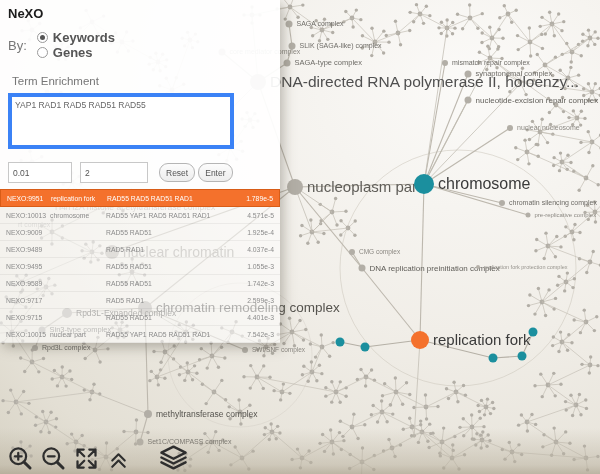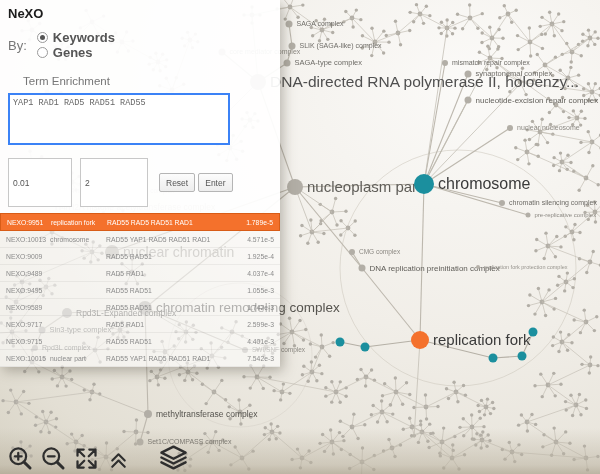--- a/index.html
+++ b/index.html
@@ -19,29 +19,29 @@
   .search-input{width:138px;height:17px;border:1px solid #c8c8c8;font-size:9px;color:#444;
     padding:0 4px;outline:none;background:#fff;}
   .search-input::placeholder{color:#9c9c9c;}
   .icon-btn{margin-left:8px;display:inline-flex;align-items:center;cursor:pointer;}
   .by-row{display:flex;align-items:center;margin-top:9px;font-size:13px;color:#555;}
   .by-label{margin-right:10px;color:#777;}
   .radio-opt{display:flex;align-items:center;margin-right:26px;cursor:pointer;font-weight:bold;}
   .radio-dot{width:9px;height:9px;border:1px solid #9a9a9a;border-radius:50%;margin-right:5px;
     display:inline-flex;align-items:center;justify-content:center;background:#fff;}
   .radio-dot.sel::after{content:"";width:5px;height:5px;border-radius:50%;background:#555;display:block;}
-  .section-heading{font-size:11.5px;color:#767676;margin:15px 0 6px 15px;}
-  .gene-textarea{width:212px;height:42px;border:2px solid #3b82f6;font-family:Liberation Mono, monospace;
+  .section-heading{font-size:11.5px;color:#767676;margin:15px 0 6px 4px;}
+  .gene-textarea{width:212px;height:42px;border:4px solid #3b82f6;font-family:Liberation Sans, sans-serif;
     font-size:8.5px;color:#666;padding:3px;resize:none;outline:none;background:#fff;}
   .param-row{display:flex;align-items:center;margin-top:9px;}
-  .param-input{height:15px;border:1px solid #c8c8c8;font-size:8.5px;color:#555;padding:16px 4px;outline:none;background:#fff;}
+  .param-input{height:15px;border:1px solid #c8c8c8;font-size:8.5px;color:#555;padding:2px 4px;outline:none;background:#fff;}
   .param-input.p1{width:54px;margin-right:8px;}
   .param-input.p2{width:58px;margin-right:8px;}
   .btn{height:19px;font-size:8.5px;color:#555;background:linear-gradient(#fcfcfc,#ededed);
-    border:1px solid #b5b5b5;border-radius:2px;padding:0 6px;margin-left:3px;cursor:pointer;
+    border:1px solid #b5b5b5;border-radius:9px;padding:0 6px;margin-left:3px;cursor:pointer;
     font-family:"Liberation Sans",sans-serif;}
   .result-row{display:flex;align-items:center;height:16px;font-size:6.8px;color:#8b8b8b;
     border-bottom:1px solid rgba(0,0,0,0.05);cursor:pointer;}
   .result-row.sel{background:#f4712c;border:1px solid #d85c17;color:#fff;}
   .cell-id{width:44px;padding-left:6px;white-space:nowrap;overflow:hidden;}
   .cell-term{width:56px;white-space:nowrap;overflow:hidden;}
   .cell-genes{flex:1;white-space:nowrap;overflow:hidden;}
   .cell-pval{width:40px;text-align:right;padding-right:6px;white-space:nowrap;}
 
   

